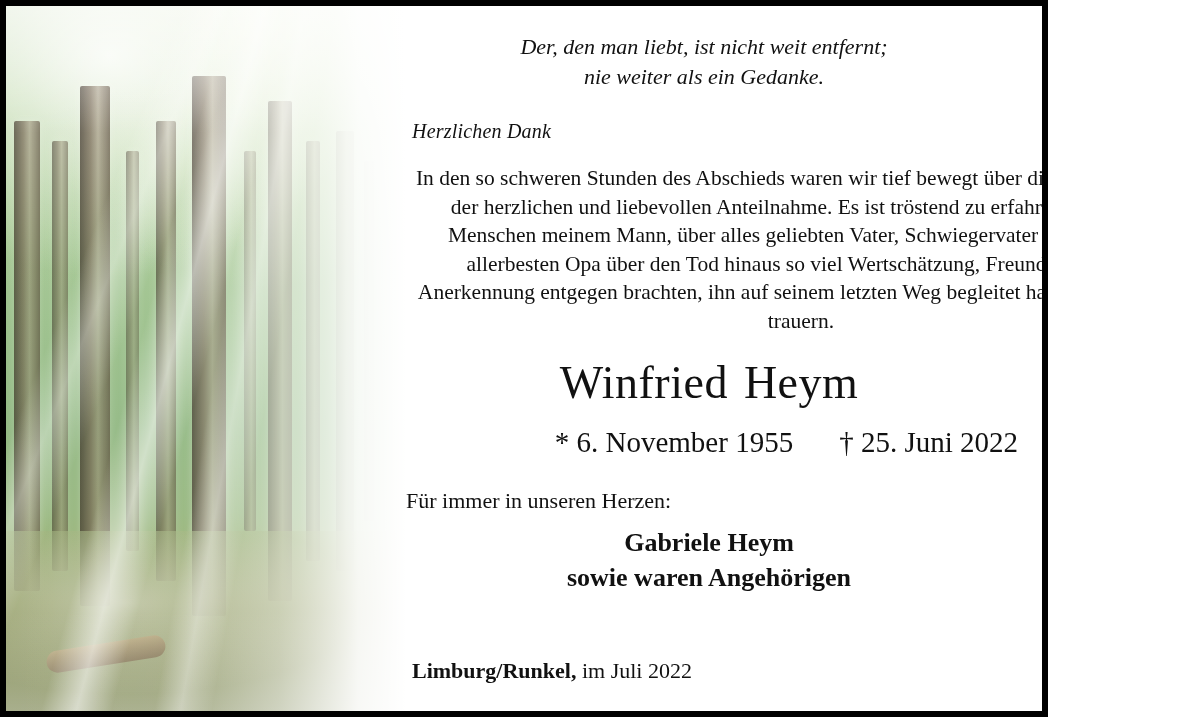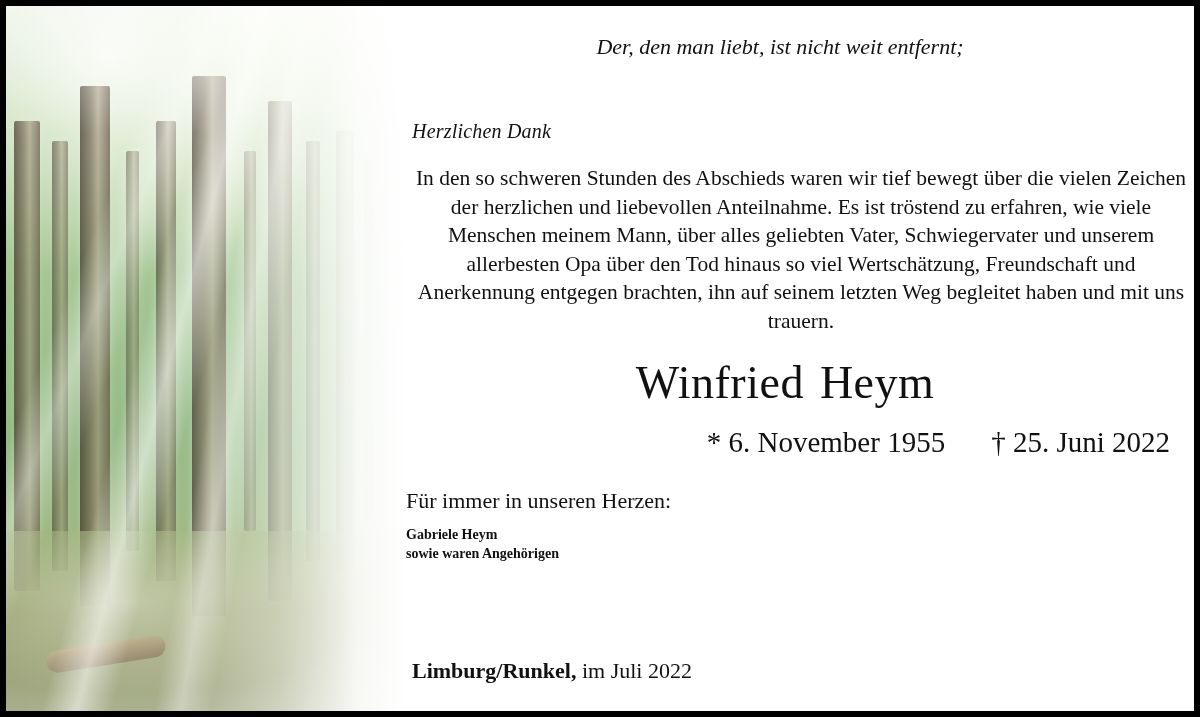--- a/index.html
+++ b/index.html
@@ -2,21 +2,21 @@
 <html><head>
 <meta charset="utf-8">
 <style>
   html, body {
     margin: 0;
     padding: 0;
     background: #ffffff;
   }
   #page {
     position: relative;
-    width: 1200px;
+    width: 1048px;
     height: 717px;
     background: #ffffff;
     box-sizing: border-box;
     border: 6px solid #000000;
     overflow: hidden;
     font-family: "Liberation Serif", serif;
   }
   .inner {
     position: absolute;
     inset: 0;
@@ -184,21 +184,22 @@
     top: 482px;
     left: 0;
     right: 30px;
     font-size: 22px;
   }
   .family {
     position: absolute;
     top: 520px;
     left: 0;
     right: 30px;
-    font-size: 14px;
+    text-align: center;
+    font-size: 26px;
     font-weight: bold;
     line-height: 1.33;
   }
 
   .place {
     position: absolute;
     top: 652px;
     left: 6px;
     font-size: 22px;
   }
@@ -227,20 +228,21 @@
       <div class="floor"></div>
       <div class="log"></div>
       <div class="rays"></div>
       <div class="fade"></div>
     </div>
 
     <div class="content">
 
       <div class="motto">
         <div>Der, den man liebt, ist nicht weit entfernt;</div>
+        <div>nie weiter als ein Gedanke.</div>
       </div>
 
       <div class="thanks-title">Herzlichen Dank</div>
 
       <div class="body-text">In den so schweren Stunden des Abschieds waren wir tief bewegt über die vielen Zeichen der herzlichen und liebevollen Anteilnahme. Es ist tröstend zu erfahren, wie viele Menschen meinem Mann, über alles geliebten Vater, Schwiegervater und unserem allerbesten Opa über den Tod hinaus so viel Wertschätzung, Freundschaft und Anerkennung entgegen brachten, ihn auf seinem letzten Weg begleitet haben und mit uns trauern.</div>
 
       <div class="name">
         <span>Winfried</span><span class="gap"></span><span>Heym</span>
       </div>
 

